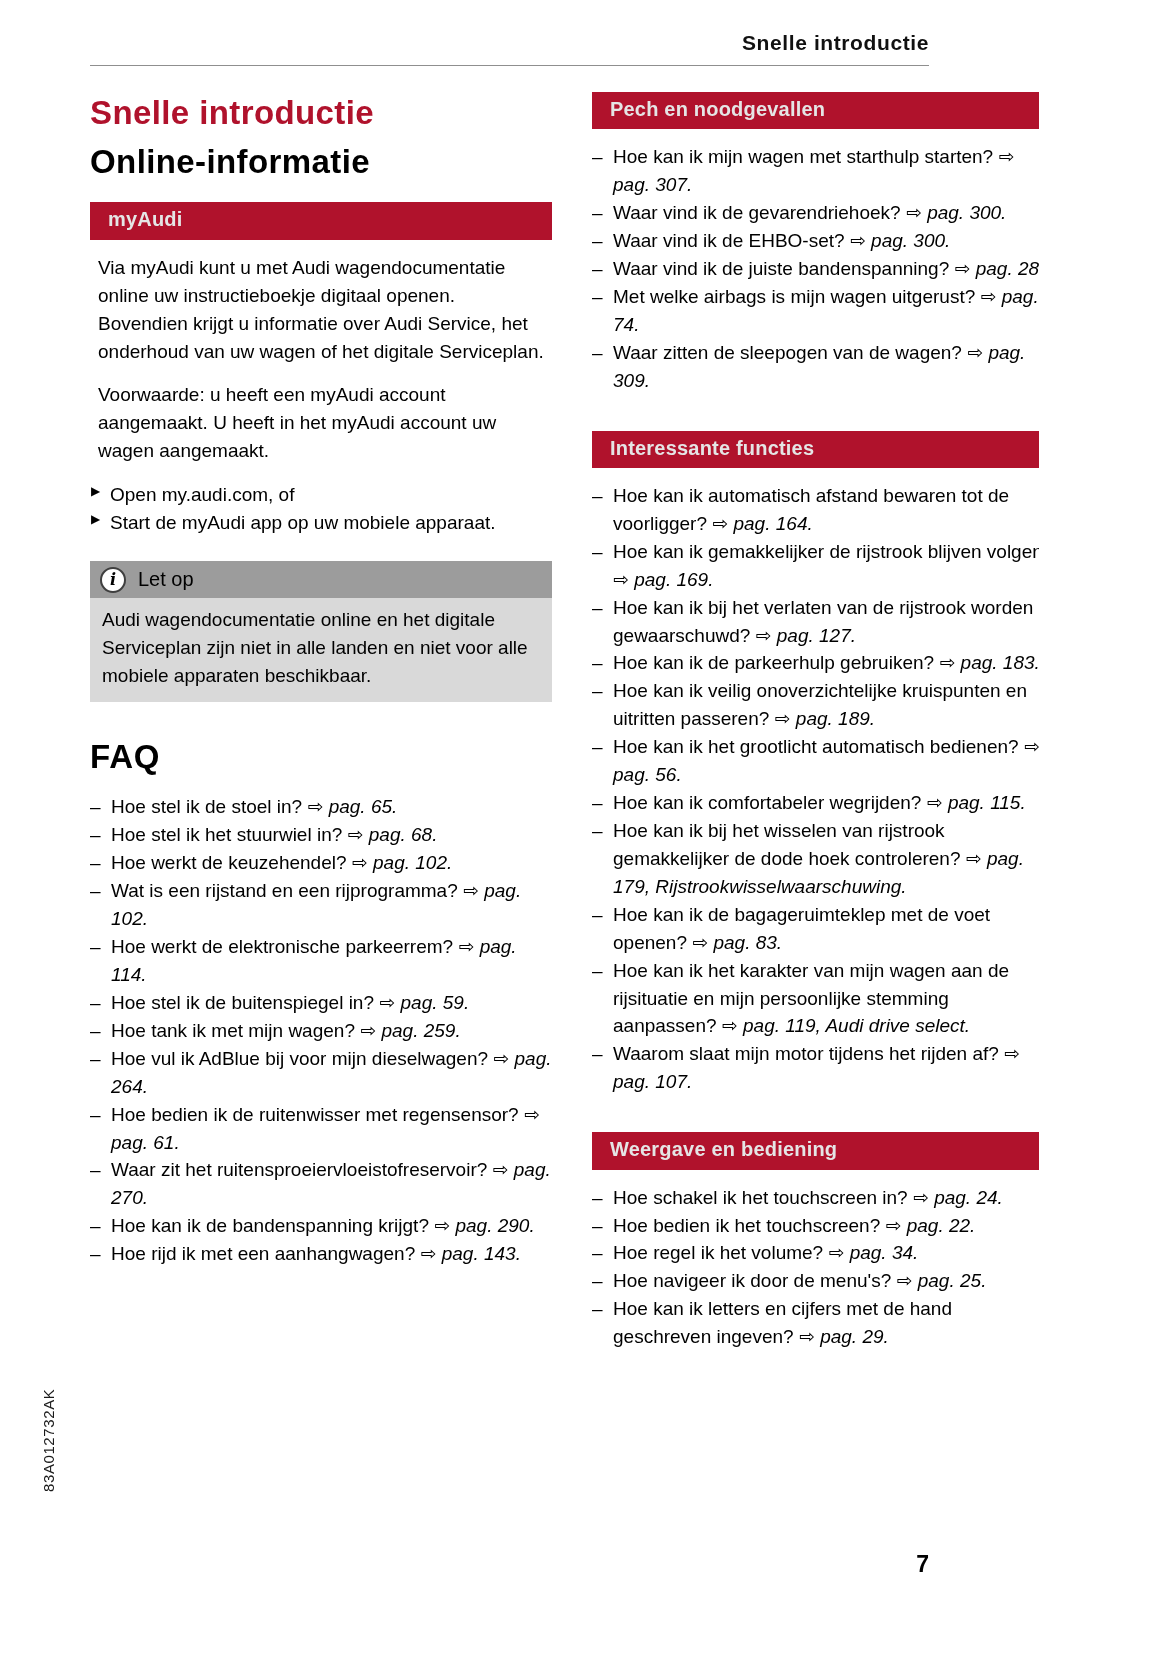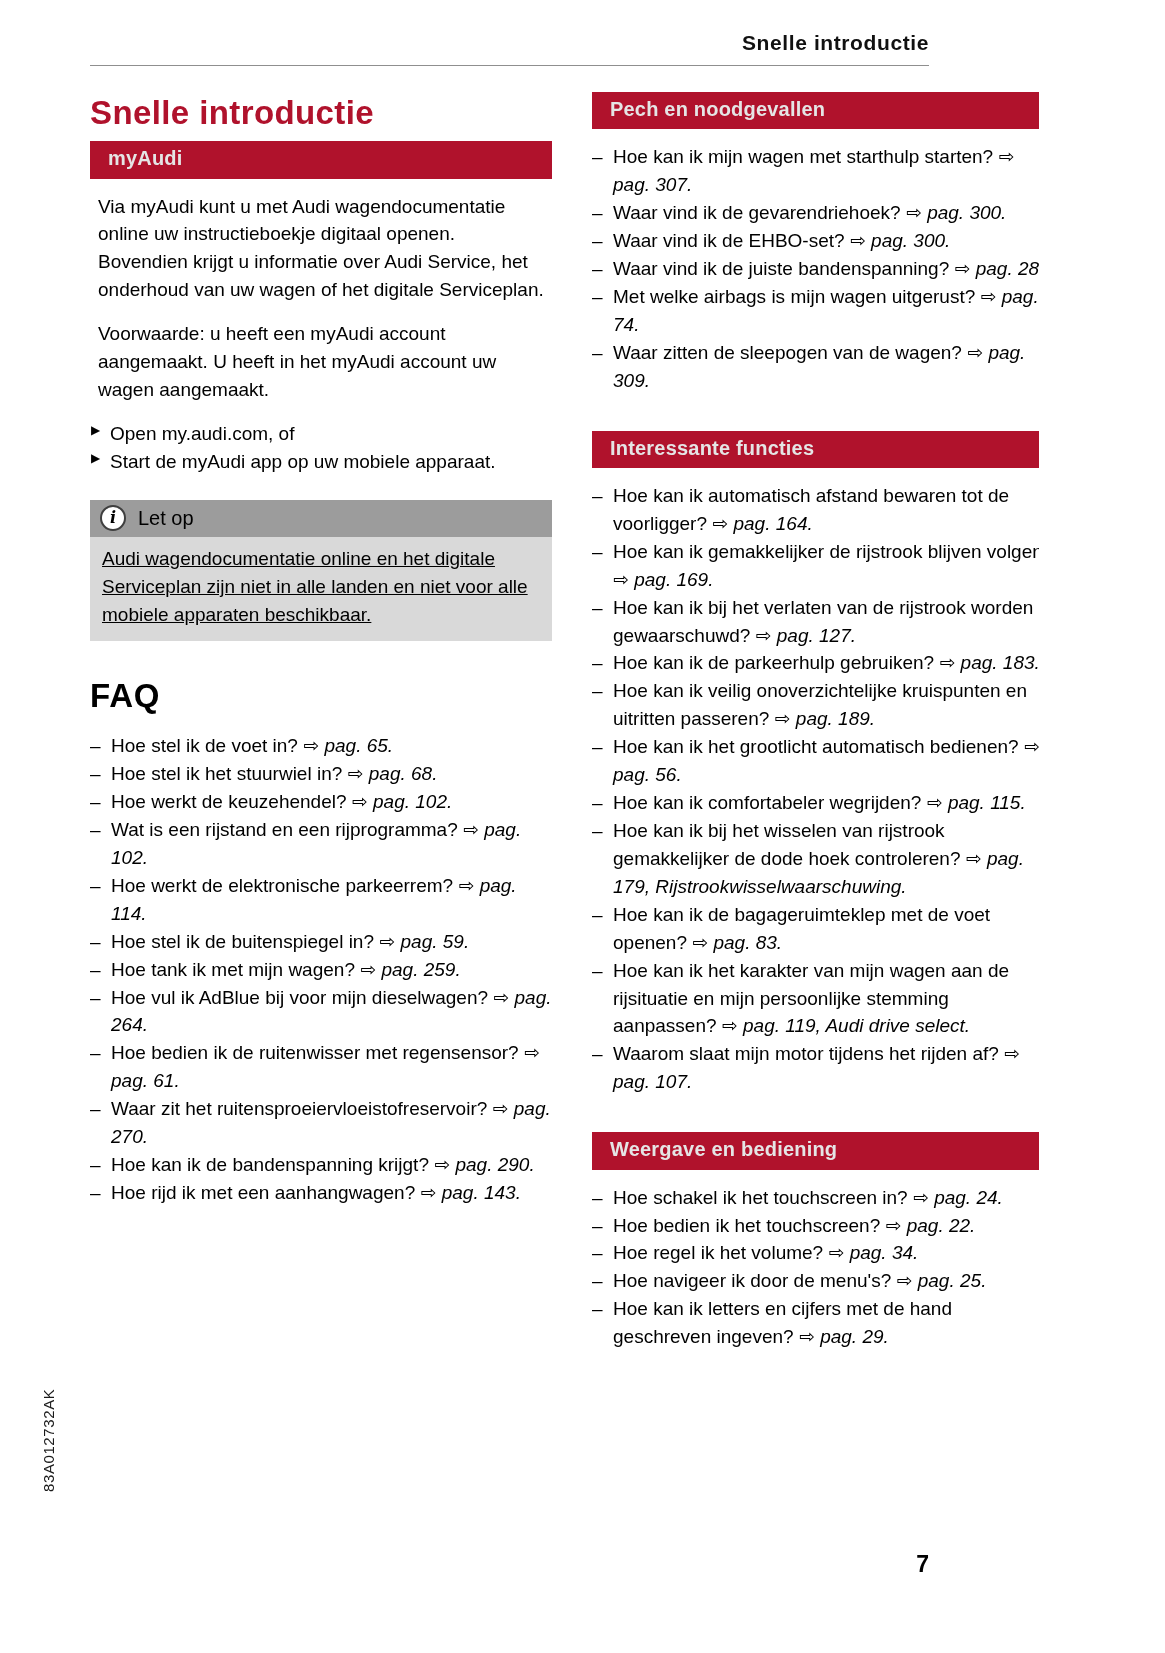--- a/index.html
+++ b/index.html
@@ -78,21 +78,21 @@
     border-radius: 50%;
     background: #fff;
     border: 2px solid #3f3f3f;
     display: flex; align-items: center; justify-content: center;
     font-family: "DejaVu Serif", serif;
     font-style: italic; font-weight: bold;
     font-size: 16px; line-height: 1;
     flex: 0 0 auto;
   }
   .note-title { font-weight: normal; font-size: 20px; }
-  .note-body { background: var(--note-body); padding: 8px 12px 12px; text-decoration: underline; }
+  .note-body { background: var(--note-body); padding: 8px 12px 12px; }
 
   .faq-title {
     font-size: 33px;
     font-weight: bold;
     letter-spacing: 0.8px;
     margin: 4px 0 16px;
     line-height: 1.25;
   }
 
   .qa-list { margin: 0; }
@@ -138,20 +138,21 @@
 
   <div class="running-header">
     <span class="rh-text">Snelle introductie</span>
     <div class="rule"></div>
   </div>
 
   <div class="content">
 
     <div class="col-left">
       <h1 class="title">Snelle introductie</h1>
+      <h2 class="subtitle">Online-informatie</h2>
 
       <div class="banner">myAudi</div>
 
       <p class="body-para">Via myAudi kunt u met Audi wagendocumentatie online uw instructieboekje digitaal openen. Bovendien krijgt u informatie over Audi Service, het onderhoud van uw wagen of het digitale Serviceplan.</p>
       <p class="body-para">Voorwaarde: u heeft een myAudi account aangemaakt. U heeft in het myAudi account uw wagen aangemaakt.</p>
 
       <div class="bullets">
 
           <div class="bullet-item">
             <span class="tri">▶</span>
@@ -173,21 +174,21 @@
         </div>
         <div class="note-body">Audi wagendocumentatie online en het digitale Serviceplan zijn niet in alle landen en niet voor alle mobiele apparaten beschikbaar.</div>
       </div>
 
       <h1 class="faq-title">FAQ</h1>
 
       <section>
         <div class="qa-list">
 
             <div class="qa">
-              <span class="dash">–</span><span class="q">Hoe stel ik de voet in?</span>
+              <span class="dash">–</span><span class="q">Hoe stel ik de stoel in?</span>
               <span class="ref"><span class="arrow">⇨</span> <span>pag. 65.</span></span>
             </div>
 
             <div class="qa">
               <span class="dash">–</span><span class="q">Hoe stel ik het stuurwiel in?</span>
               <span class="ref"><span class="arrow">⇨</span> <span>pag. 68.</span></span>
             </div>
 
             <div class="qa">
               <span class="dash">–</span><span class="q">Hoe werkt de keuzehendel?</span>

